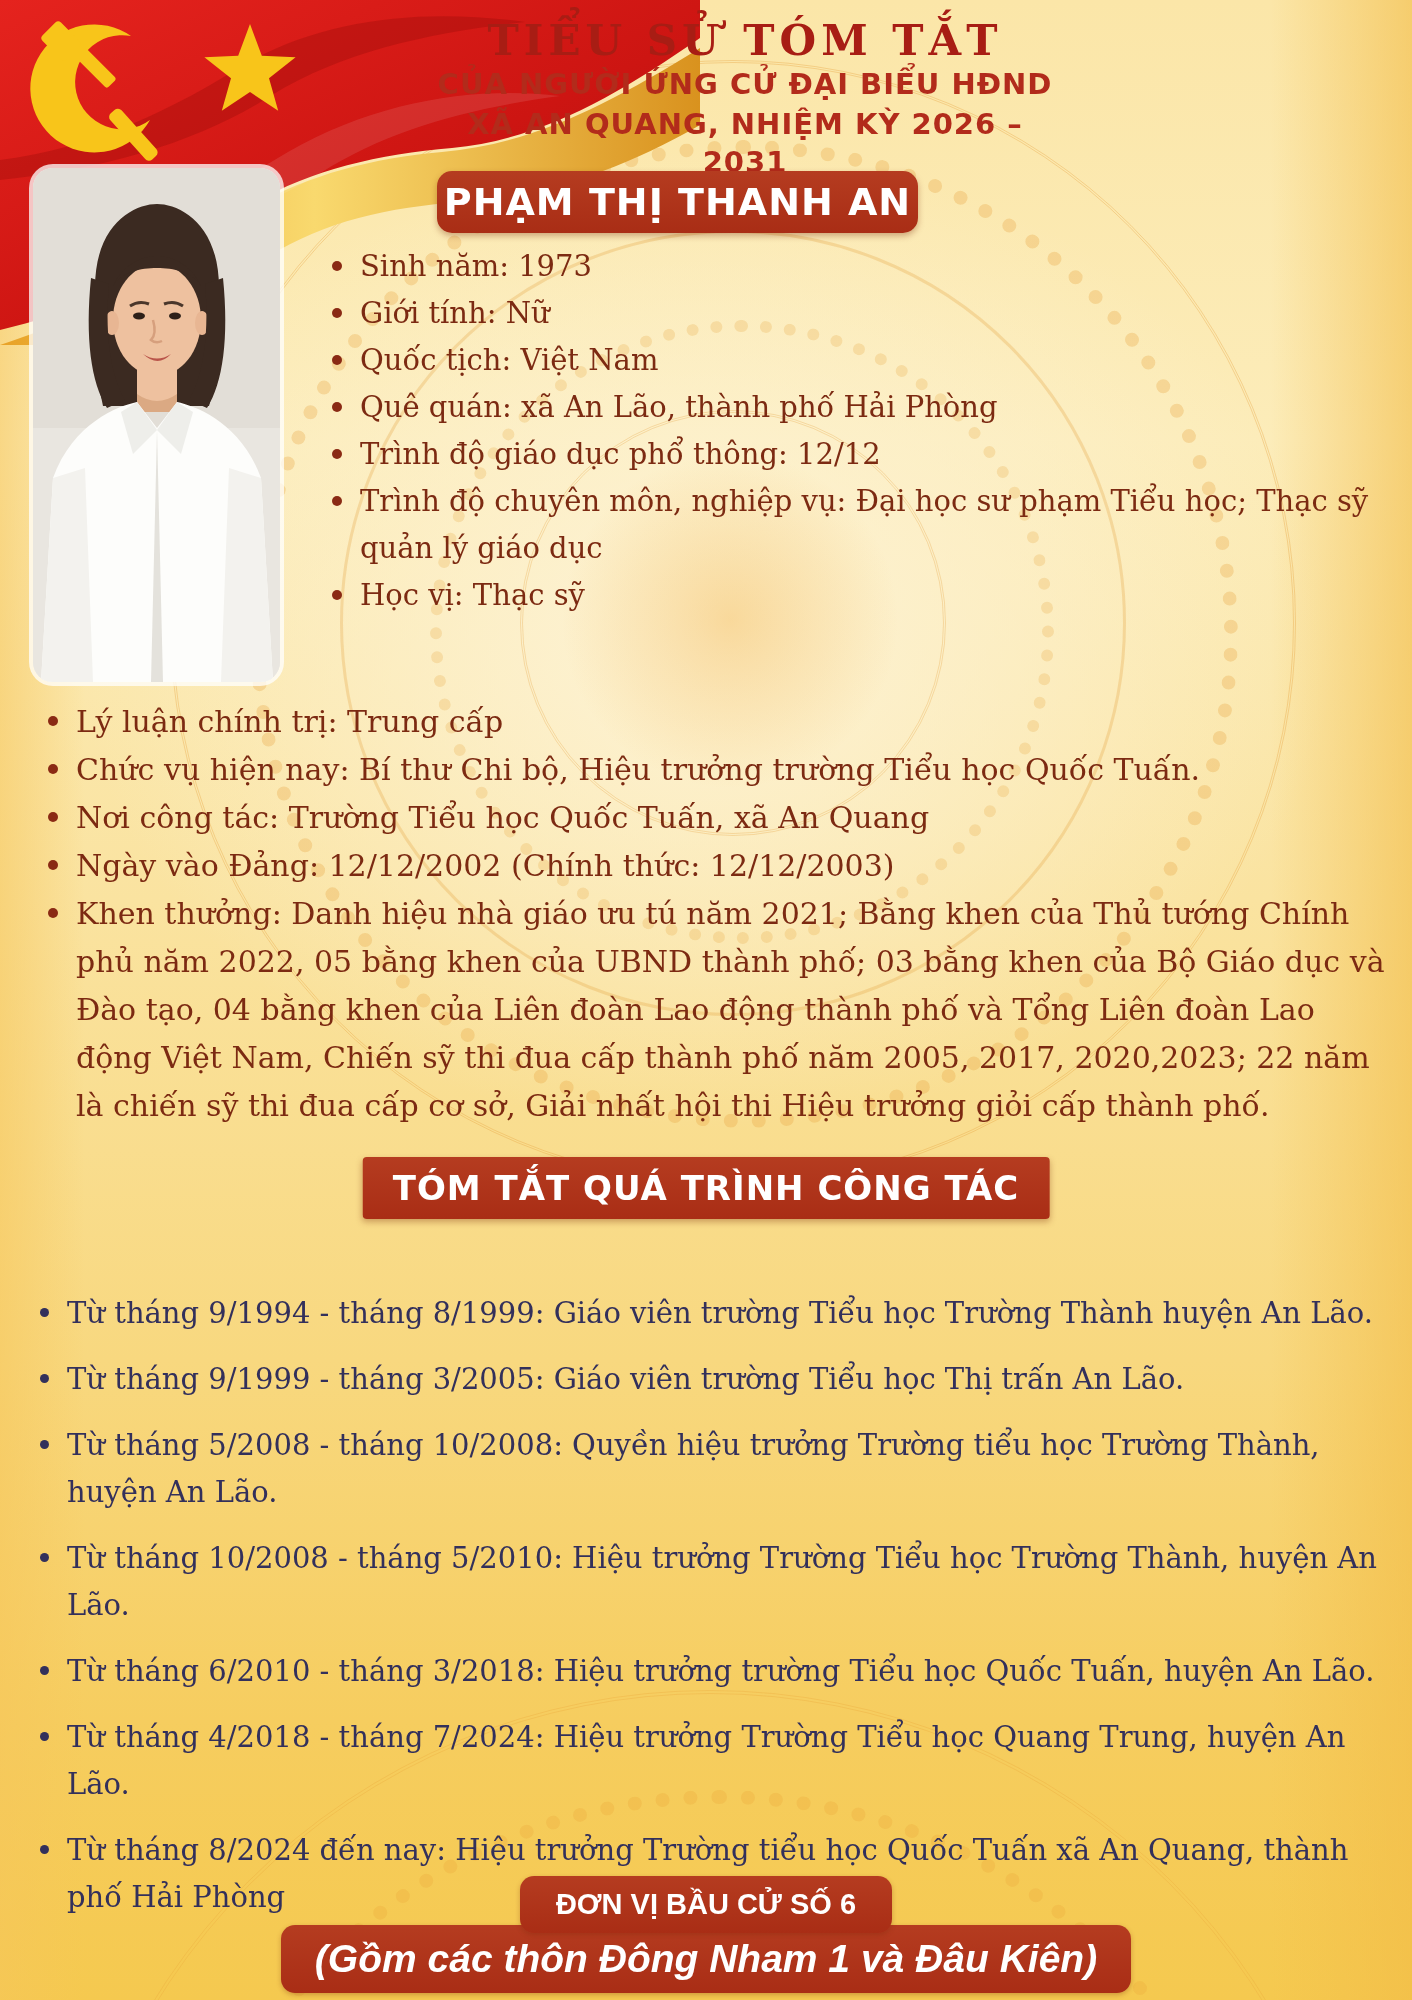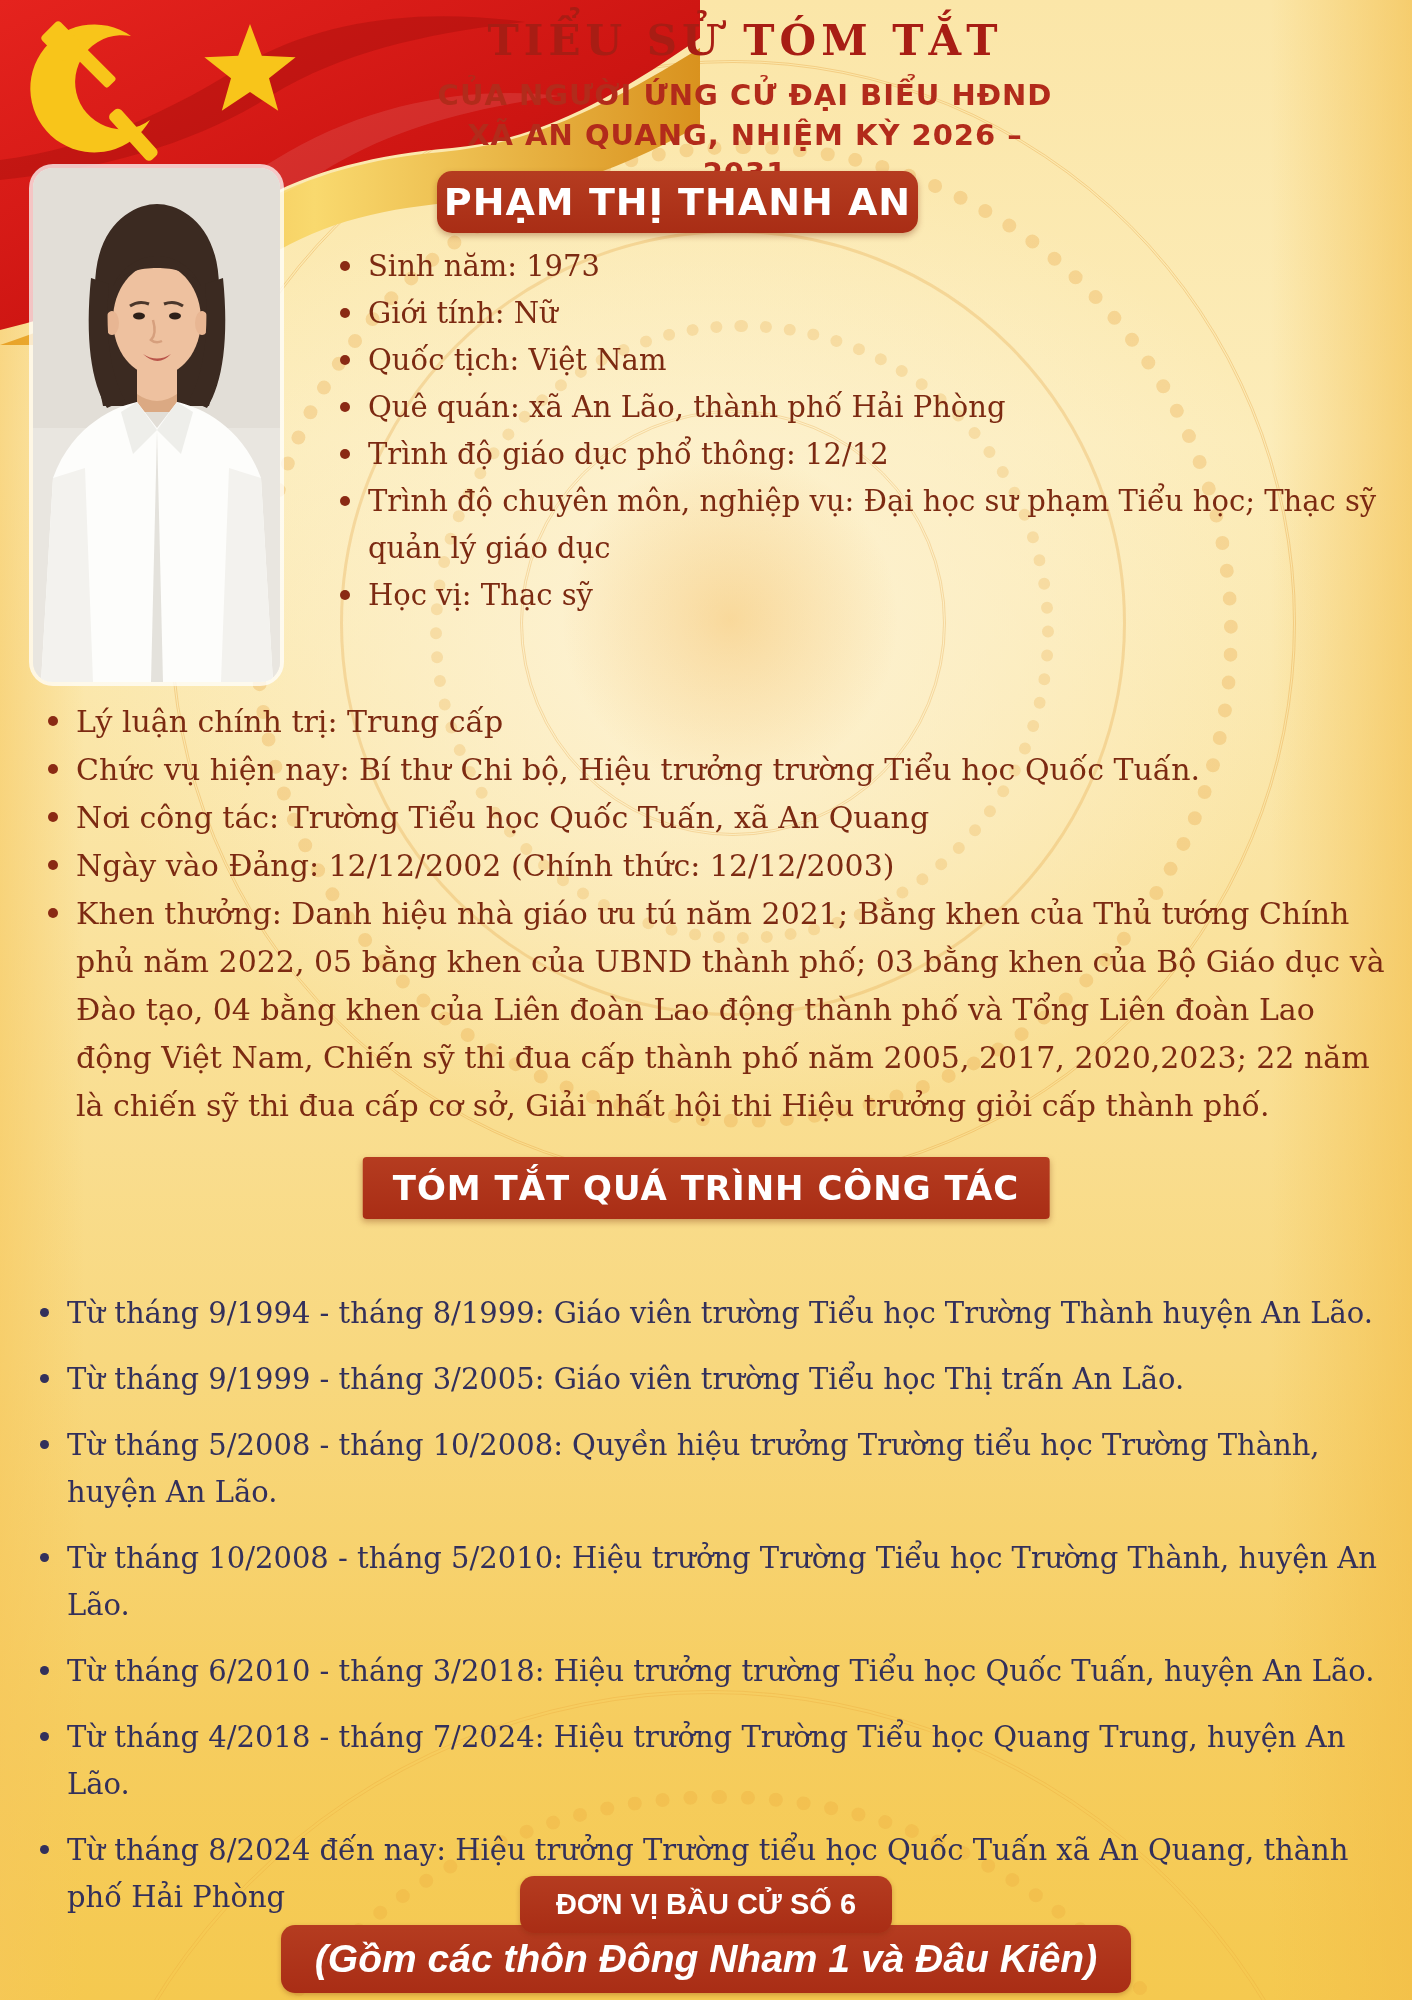--- a/index.html
+++ b/index.html
@@ -24,21 +24,21 @@
 
   .flag{position:absolute;left:0;top:0;}
 
   .header{position:absolute;left:420px;top:16px;width:650px;text-align:center;}
   .title{
     font-family:"DejaVu Serif", serif;font-weight:bold;font-size:42px;
     letter-spacing:5px;color:#a81d14;
   }
   .subtitle{
     font-family:"DejaVu Sans", sans-serif;font-weight:bold;font-size:29px;
-    color:#b22b1b;letter-spacing:1px;margin-top:11px;line-height:38px;
+    color:#b22b1b;letter-spacing:1px;line-height:38px;
   }
 
   .photo{
     position:absolute;left:33px;top:168px;width:247px;height:514px;
     border-radius:20px;overflow:hidden;background:#efece7;
     box-shadow:0 0 0 4px rgba(255,255,255,.75);
   }
   .photo svg{display:block;}
 
   .name-banner{
@@ -49,21 +49,21 @@
   }
   .name-banner span{
     font-family:"DejaVu Sans", sans-serif;font-weight:bold;font-size:38px;color:#ffffff;
     letter-spacing:1px;white-space:nowrap;
   }
 
   ul{margin:0;padding:0;list-style:none;}
   li{display:flex;align-items:flex-start;}
   .dot{flex:0 0 auto;border-radius:50%;background:#8a2a14;margin-top:18px;margin-right:18px;width:10px;height:10px;}
 
-  .info-list{position:absolute;left:340px;top:243px;width:1066px;}
+  .info-list{position:absolute;left:332px;top:243px;width:1066px;}
   .info-list li{margin-bottom:0;}
   .info-list .txt{
     font-size:29px;color:#7c2a12;line-height:47px;
   }
 
   .extra-list{position:absolute;left:48px;top:698px;width:1352px;}
   .extra-list .txt{font-size:30px;color:#7c2a12;line-height:48px;}
 
   .career-banner{
     position:absolute;left:50%;top:1157px;transform:translateX(-50%);

